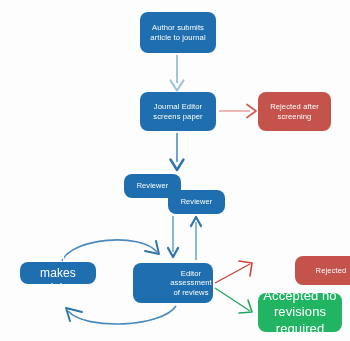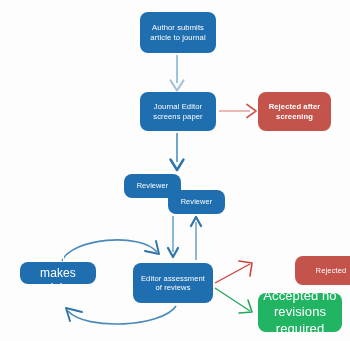--- a/index.html
+++ b/index.html
@@ -97,31 +97,31 @@
     </g>
 
   </svg>
 
   <div class="node node-blue" style="left:140px; top:12px; width:76px; height:41px; font-size:7.6px;">Author submits
 article to journal</div>
 
   <div class="node node-blue" style="left:140px; top:92px; width:76px; height:39px; font-size:7.6px;">Journal Editor
 screens paper</div>
 
-  <div class="node node-red" style="left:258px; top:92px; width:73px; height:39px; font-size:7.6px;font-weight:bold;">Rejected after
+  <div class="node node-red" style="left:258px; top:92px; width:73px; height:39px; font-size:7.6px;">Rejected after
 screening</div>
 
   <div class="node node-blue" style="left:124px; top:174px; width:57px; height:24px; font-size:7.4px;">Reviewer</div>
 
   <div class="node node-blue" style="left:168px; top:190px; width:57px; height:24px; font-size:7.4px;">Reviewer</div>
 
   <div class="node node-blue" style="left:20px; top:262px; width:76px; height:22px; font-size:12px;">Author makes
 revisions</div>
 
-  <div class="node node-blue" style="left:133px; top:263px; width:80px; height:40px; font-size:7.6px;">Editor assessment
+  <div class="node node-blue" style="left:133px; top:263px; width:80px; height:40px; font-size:7.6px;padding-left:40px;">Editor assessment
 of reviews</div>
 
   <div class="node node-red" style="left:258px; top:256px; width:72px; height:29px; font-size:7.6px;margin-left:37px;">Rejected</div>
 
   <div class="node node-green" style="left:258px; top:293px; width:84px; height:39px; font-size:13px;">Accepted no
 revisions required</div>
 
 </div>
 
 </body></html>

